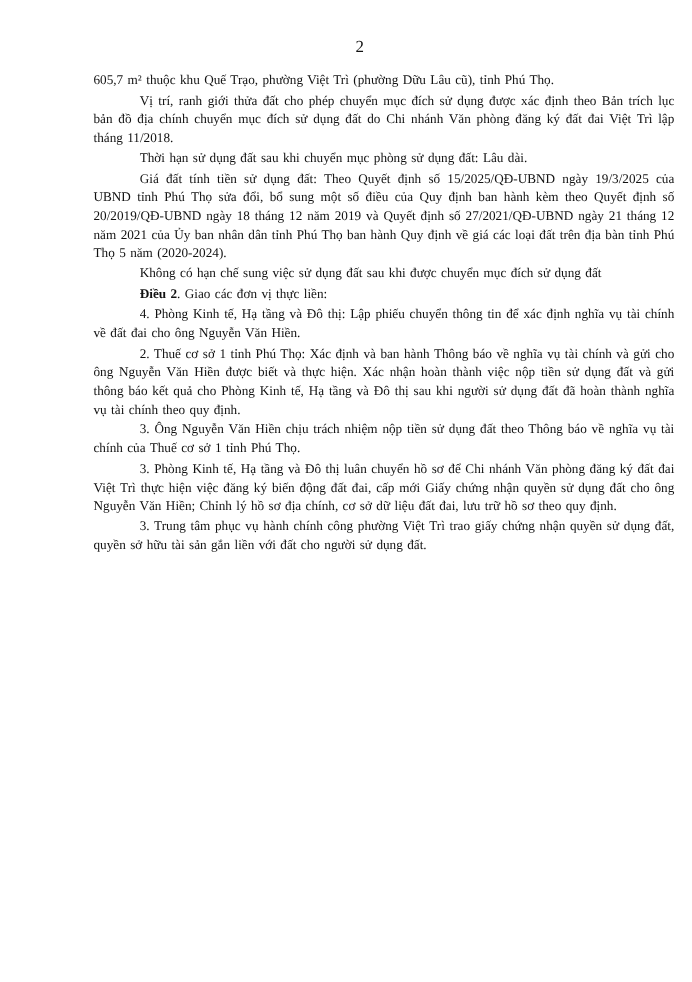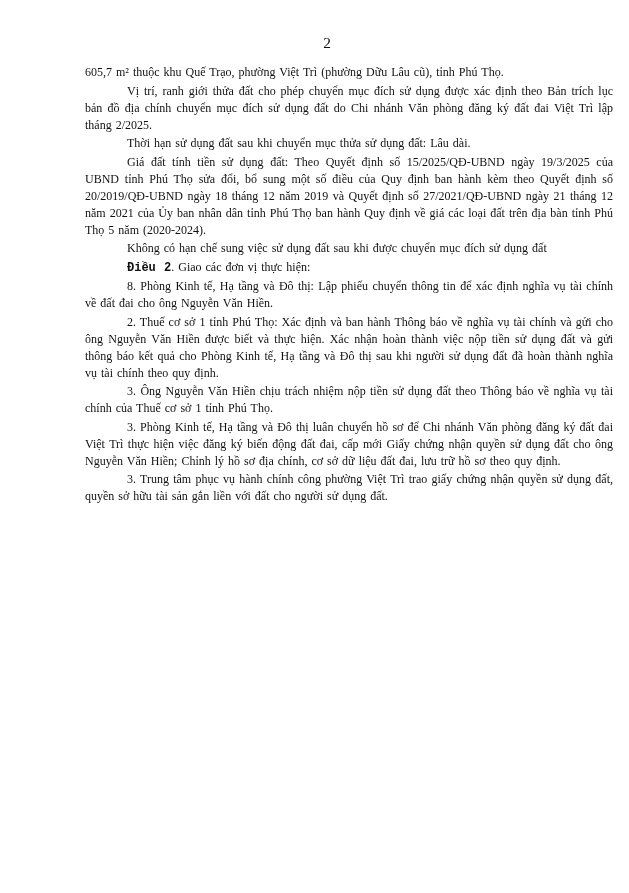--- a/index.html
+++ b/index.html
@@ -34,45 +34,44 @@
     line-height: 17px;
     text-align: justify;
     text-indent: 42px;
     word-spacing: 1px;
   }
   .body-text p.no-indent {
     text-indent: 0;
   }
   .body-text b {
     font-weight: bold;
-    font-family: Liberation Mono, monospace;
   }
 </style>
 </head>
 <body>
 
 <div class="page">
 
   <div class="page-number">2</div>
 
   <div class="body-text">
 
     <p class="no-indent">605,7 m² thuộc khu Quế Trạo, phường Việt Trì (phường Dữu Lâu cũ), tỉnh Phú Thọ.</p>
 
-    <p>Vị trí, ranh giới thửa đất cho phép chuyển mục đích sử dụng được xác định theo Bản trích lục bản đồ địa chính chuyển mục đích sử dụng đất do Chi nhánh Văn phòng đăng ký đất đai Việt Trì lập tháng 2/2025.</p>
+    <p>Vị trí, ranh giới thửa đất cho phép chuyển mục đích sử dụng được xác định theo Bản trích lục bản đồ địa chính chuyển mục đích sử dụng đất do Chi nhánh Văn phòng đăng ký đất đai Việt Trì lập tháng 11/2018.</p>
 
-    <p>Thời hạn sử dụng đất sau khi chuyển mục thửa sử dụng đất: Lâu dài.</p>
+    <p>Thời hạn sử dụng đất sau khi chuyển mục phòng sử dụng đất: Lâu dài.</p>
 
     <p>Giá đất tính tiền sử dụng đất: Theo Quyết định số 15/2025/QĐ-UBND ngày 19/3/2025 của UBND tỉnh Phú Thọ sửa đổi, bổ sung một số điều của Quy định ban hành kèm theo Quyết định số 20/2019/QĐ-UBND ngày 18 tháng 12 năm 2019 và Quyết định số 27/2021/QĐ-UBND ngày 21 tháng 12 năm 2021 của Ủy ban nhân dân tỉnh Phú Thọ ban hành Quy định về giá các loại đất trên địa bàn tỉnh Phú Thọ 5 năm (2020-2024).</p>
 
     <p>Không có hạn chế sung việc sử dụng đất sau khi được chuyển mục đích sử dụng đất</p>
 
-    <p><b>Điều 2</b><span>. Giao các đơn vị thực hiện:</span></p>
+    <p><b>Điều 2</b><span>. Giao các đơn vị thực liền:</span></p>
 
-    <p>8. Phòng Kinh tế, Hạ tầng và Đô thị: Lập phiếu chuyển thông tin để xác định nghĩa vụ tài chính về đất đai cho ông Nguyễn Văn Hiền.</p>
+    <p>4. Phòng Kinh tế, Hạ tầng và Đô thị: Lập phiếu chuyển thông tin để xác định nghĩa vụ tài chính về đất đai cho ông Nguyễn Văn Hiền.</p>
 
     <p>2. Thuế cơ sở 1 tỉnh Phú Thọ: Xác định và ban hành Thông báo về nghĩa vụ tài chính và gửi cho ông Nguyễn Văn Hiền được biết và thực hiện. Xác nhận hoàn thành việc nộp tiền sử dụng đất và gửi thông báo kết quả cho Phòng Kinh tế, Hạ tầng và Đô thị sau khi người sử dụng đất đã hoàn thành nghĩa vụ tài chính theo quy định.</p>
 
     <p>3. Ông Nguyễn Văn Hiền chịu trách nhiệm nộp tiền sử dụng đất theo Thông báo về nghĩa vụ tài chính của Thuế cơ sở 1 tỉnh Phú Thọ.</p>
 
     <p>3. Phòng Kinh tế, Hạ tầng và Đô thị luân chuyển hồ sơ để Chi nhánh Văn phòng đăng ký đất đai Việt Trì thực hiện việc đăng ký biến động đất đai, cấp mới Giấy chứng nhận quyền sử dụng đất cho ông Nguyễn Văn Hiền; Chỉnh lý hồ sơ địa chính, cơ sở dữ liệu đất đai, lưu trữ hồ sơ theo quy định.</p>
 
     <p>3. Trung tâm phục vụ hành chính công phường Việt Trì trao giấy chứng nhận quyền sử dụng đất, quyền sở hữu tài sản gắn liền với đất cho người sử dụng đất.</p>
 
 

